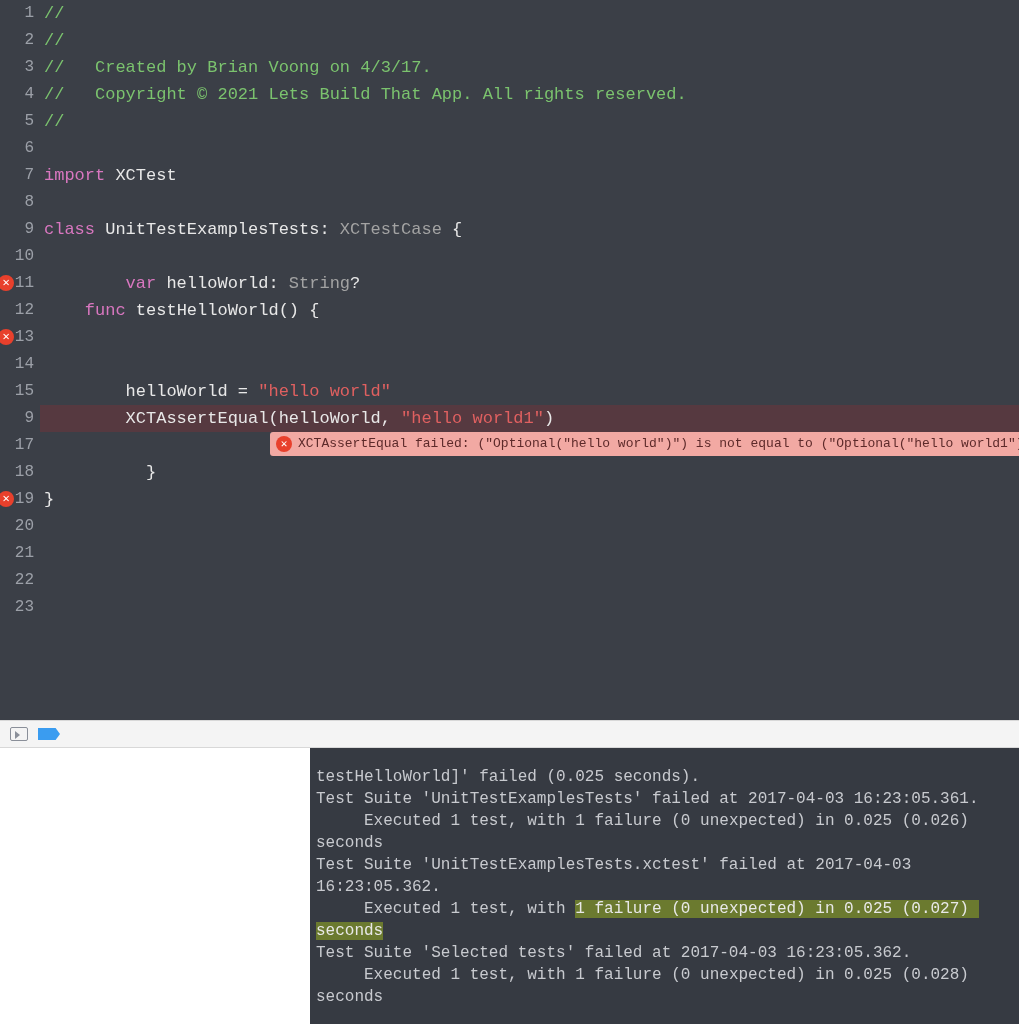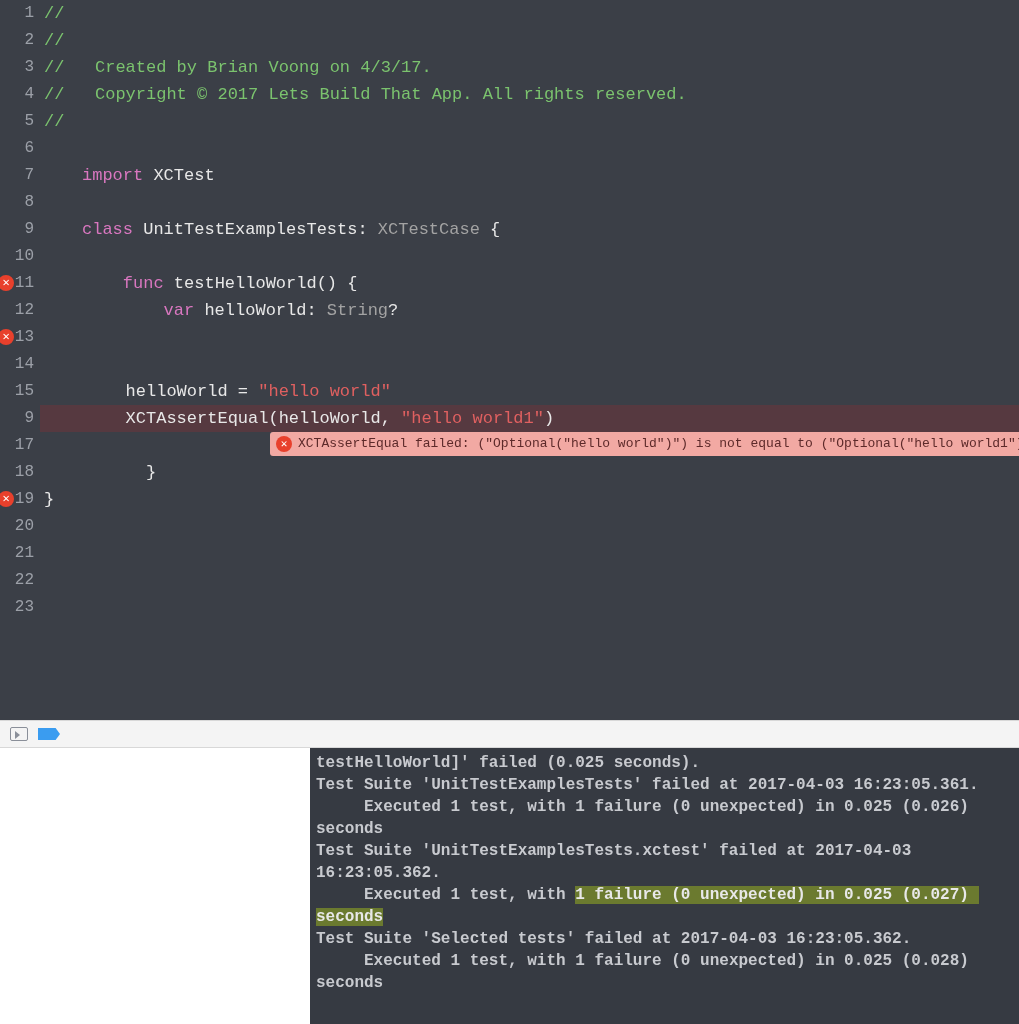--- a/index.html
+++ b/index.html
@@ -47,21 +47,21 @@
   .code {
     flex: 1;
     font-size: 17px;
     line-height: 27px;
     color: #e8e8e8;
     position: relative;
   }
   .code .cline { height: 27px; white-space: pre; padding-left: 4px; position: relative; }
   .hl-line { background: rgba(120, 50, 55, 0.45); }
   .tok-comment { color: #7bc36e; }
-  .tok-keyword { color: #d977c0; margin-left: 38px; }
+  .tok-keyword { color: #d977c0; }
   .tok-ident   { color: #e8e8e8; text-align: right; }
   .tok-type    { color: #a3a3a3; }
   .tok-string  { color: #e06060; }
   .tok-punct   { color: #e8e8e8; }
 
   .error-annotation {
     position: absolute;
     top: 0;
     left: 230px;
     right: 0;
@@ -119,24 +119,23 @@
   }
   .console-sidebar {
     flex: 0 0 310px;
     background: #ffffff;
   }
   .console {
     flex: 1;
     color: #c8cacf;
     font-size: 16px;
     line-height: 22px;
-    padding: 4px 6px;
+    padding: 18px 6px;
     white-space: pre-wrap;
     overflow: hidden;
-    font-weight: bold;
   }
   .console .hl {
     background: #6b7a2f;
     color: #e8e8e8;
   }
 </style>
 </head>
 <body>
 
 <div class="editor-pane">
@@ -163,29 +162,29 @@
     <div class="gline"><span>20</span></div>
     <div class="gline"><span>21</span></div>
     <div class="gline"><span>22</span></div>
     <div class="gline"><span>23</span></div>
   </div>
 
   <div class="code">
     <div class="cline"><span class="tok-comment">//</span></div>
     <div class="cline"><span class="tok-comment">//</span></div>
     <div class="cline"><span class="tok-comment">//   Created by Brian Voong on 4/3/17.</span></div>
-    <div class="cline"><span class="tok-comment">//   Copyright © 2017 Lets Build That App. All rights reserved.</span></div>
+    <div class="cline"><span class="tok-comment">//   Copyright © 2021 Lets Build That App. All rights reserved.</span></div>
     <div class="cline"><span class="tok-comment">//</span></div>
     <div class="cline"></div>
     <div class="cline"><span class="tok-keyword">import</span><span class="tok-ident"> XCTest</span></div>
     <div class="cline"></div>
     <div class="cline"><span class="tok-keyword">class</span><span class="tok-ident"> UnitTestExamplesTests: </span><span class="tok-type">XCTestCase</span><span class="tok-punct"> {</span></div>
     <div class="cline"></div>
+    <div class="cline"><span class="tok-keyword">        var</span><span class="tok-ident"> helloWorld: </span><span class="tok-type">String</span><span class="tok-punct">?</span></div>
     <div class="cline"><span class="tok-keyword">    func</span><span class="tok-ident"> testHelloWorld() {</span></div>
-    <div class="cline"><span class="tok-keyword">        var</span><span class="tok-ident"> helloWorld: </span><span class="tok-type">String</span><span class="tok-punct">?</span></div>
     <div class="cline"></div>
     <div class="cline"></div>
     <div class="cline"><span class="tok-ident">        helloWorld = </span><span class="tok-string">"hello world"</span></div>
     <div class="cline hl-line"><span class="tok-ident">        XCTAssertEqual(helloWorld, </span><span class="tok-string">"hello world1"</span><span class="tok-punct">)</span></div>
     <div class="cline" style="position:relative;">
       <span class="tok-punct">    }</span>
       <div class="error-annotation">
         <span class="eicon">✕</span>
         <span>XCTAssertEqual failed: ("Optional("hello world")") is not equal to ("Optional("hello world1")")</span>
       </div>

